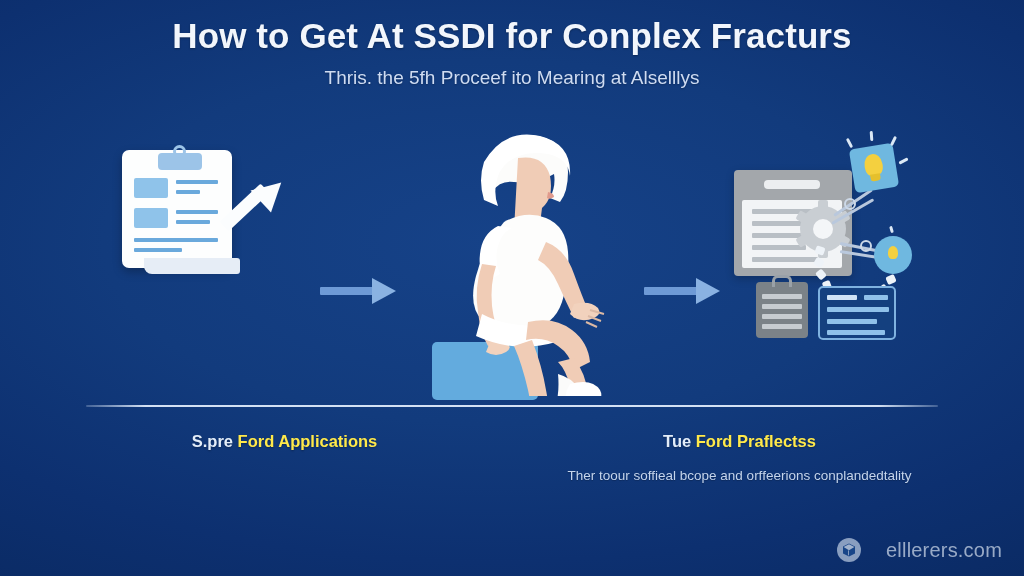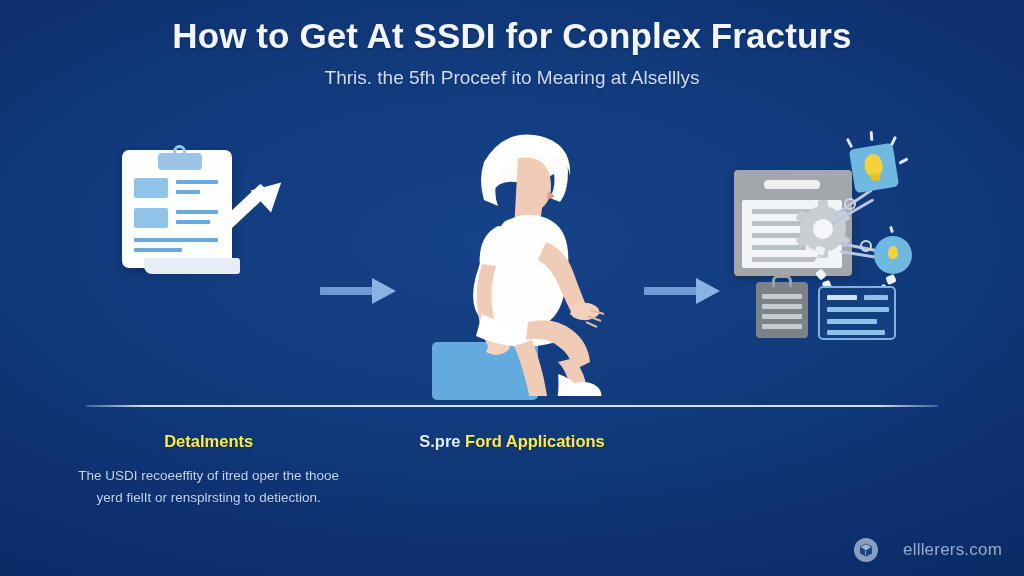--- a/index.html
+++ b/index.html
@@ -419,21 +419,21 @@
   }
   .wm-icon {
     width: 24px; height: 24px;
     border-radius: 50%;
     background: #b9c9e0;
     display: flex;
     align-items: center;
     justify-content: center;
   }
   .wm-text {
-    font-size: 17px;
+    font-size: 20px;
     color: #cfdaea;
     letter-spacing: 0.2px;
     margin-left: 17px;
   }
 </style>
 </head>
 <body>
 
 <div class="infographic">
 
@@ -584,27 +584,25 @@
         <div class="card-row" style="top:31px; width:50px;"></div>
         <div class="card-row" style="top:42px; width:58px;"></div>
       </div>
     </div>
   </div>
 
   <div class="divider"></div>
 
   <div class="columns">
     <div class="col">
-      <div class="col-heading"><span class="pre"></span><span>Detalments</span></div>
-      <div class="col-body">The USDI recoeeffity of itred oper the thooe yerd fielIt or rensplrsting to detiection.</div>
+      <div class="col-heading"><span class="pre">S.pre </span><span>Ford Applications</span></div>
     </div>
     <div class="col">
-      <div class="col-heading"><span class="pre">S.pre </span><span>Ford Applications</span></div>
-    </div>
-    <div class="col">
+      <div class="col-heading"><span class="pre">Tue </span><span>Ford Praflectss</span></div>
+      <div class="col-body">Ther toour soffieal bcope and orffeerions conplandedtality</div>
     </div>
   </div>
 
   <div class="watermark">
     <div class="wm-icon">
       <svg width="16" height="16" viewBox="0 0 16 16">
         <path d="M8 1.6 L14 4.6 L14 11.4 L8 14.4 L2 11.4 L2 4.6 Z" fill="#1d4e93"></path>
         <path d="M8 8.2 L2.6 4.9 L8 2.3 L13.4 4.9 Z" fill="#dbe5f2"></path>
         <path d="M8 8.2 L8 13.6 L7.2 13.2 L7.2 8.6 Z" fill="#dbe5f2"></path>
       </svg>

